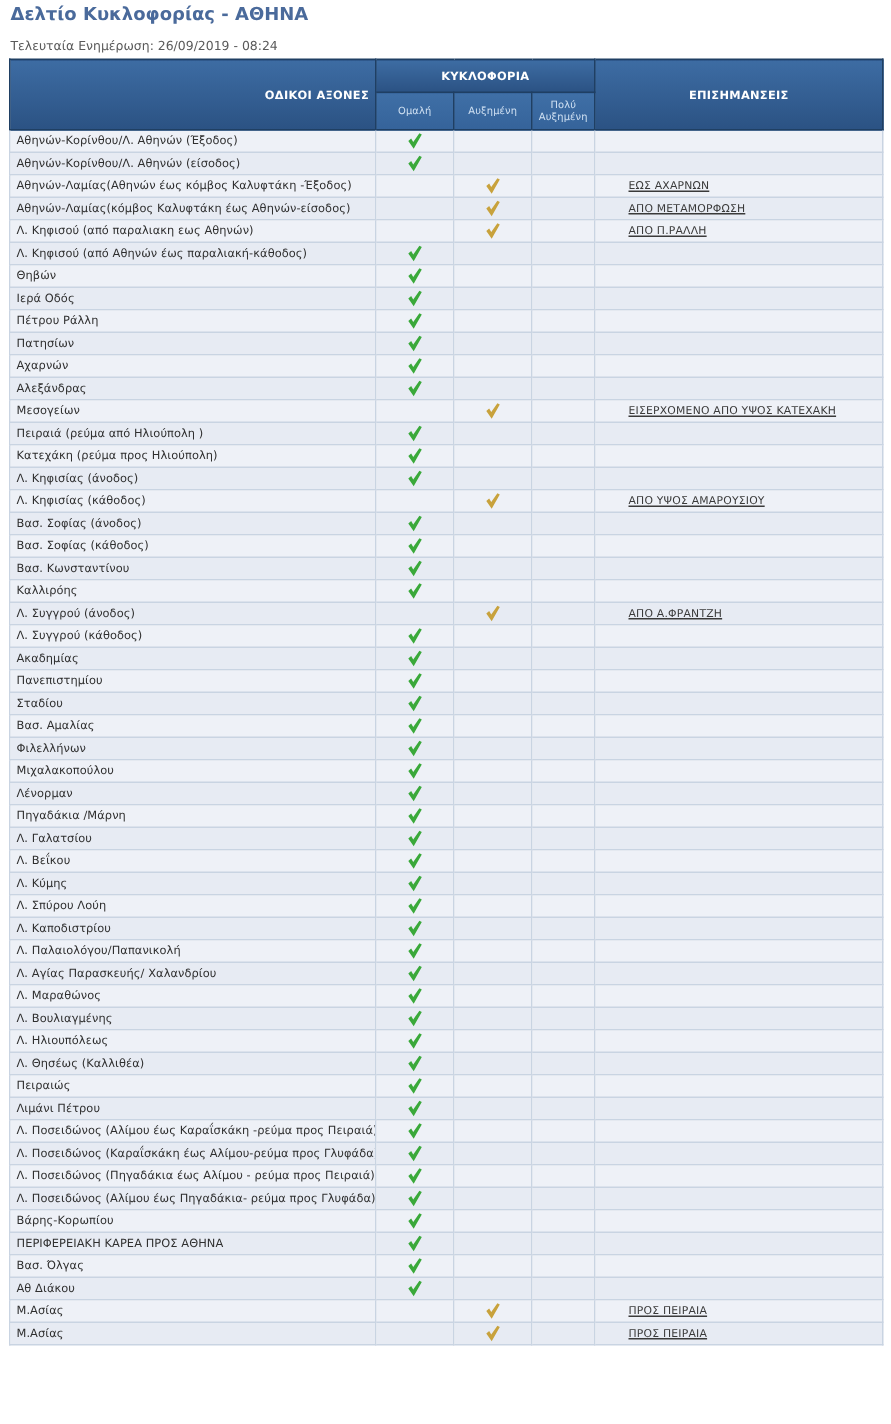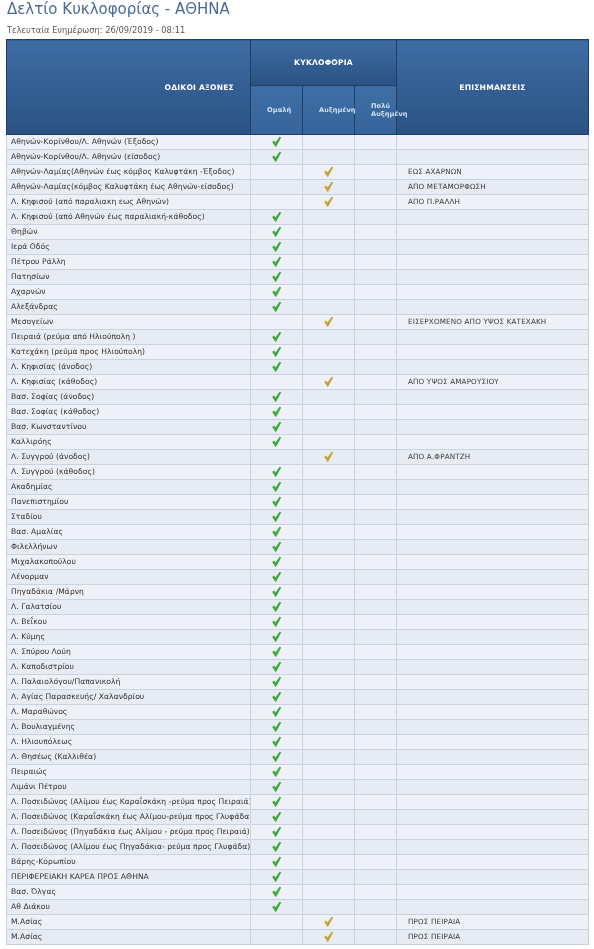--- a/index.html
+++ b/index.html
@@ -22,22 +22,22 @@
   .page-title {
     font-size: 15.5px;
     font-weight: bold;
     color: #2b4a7d;
     letter-spacing: 0.1px;
     margin: 6px 0 0 0;
     line-height: 18px;
     white-space: nowrap;
   }
   .page-subtitle {
-    font-size: 15px;
-    font-weight: normal;
+    font-size: 12px;
+    font-weight: bold;
     color: #4a6a9b;
     margin: 3px 0 0 1px;
     line-height: 12px;
   }
   .updated {
     font-size: 8.3px;
     color: #5a5a5a;
     margin: 10px 0 3px 1px;
     line-height: 11px;
   }
@@ -51,38 +51,38 @@
 
   
   thead th {
     background: linear-gradient(#3d6ca3, #2b5283);
     background-color: #315f91;
     color: #ffffff;
     font-size: 7.6px;
     font-weight: bold;
     text-align: center;
     border: 1px solid #1f3f63;
-    padding: 16px;
+    padding: 4px;
     letter-spacing: 0.2px;
   }
   th.th-axes {
     height: 28px;
     width: 244px;
     text-align: right;
   }
   th.th-traffic-group {
     height: 13px;
   }
   th.th-notes {
     height: 28px;
     text-align: center;
   }
   th.sub {
     height: 15px;
-    font-weight: bold;
+    font-weight: normal;
     font-size: 6.6px;
     color: #cfe0f2;
     background: linear-gradient(#3f6fa6, #35639a);
     background-color: #3a6aa0;
     letter-spacing: 0.1px;
   }
   col.c-axes  { width: 244px; }
   col.c-sm1   { width: 52px; }
   col.c-sm2   { width: 52px; }
   col.c-sm3   { width: 42px; }
@@ -107,42 +107,43 @@
     letter-spacing: 0.05px;
     margin-left: 40px;
   }
   td.status {
     text-align: center;
     padding: 0;
   }
   td.note {
     font-size: 7.2px;
     color: #3a3a3a;
-    padding-left: 11px;
+    padding-left: 22px;
     letter-spacing: 0.15px;
+    text-decoration: underline;
   }
 
   
   .check {
     display: inline-block;
     width: 11px;
     height: 12px;
     vertical-align: middle;
     position: relative;
     top: 0px;
   }
   .check svg { display: block; }
 </style>
 </head>
 <body>
 
 <div id="page">
 
   <div class="page-subtitle">Δελτίο Κυκλοφορίας - ΑΘΗΝΑ</div>
-  <div class="updated">Τελευταία Ενημέρωση: 26/09/2019 - 08:11</div>
+  <div class="updated">Τελευταία Ενημέρωση: 26/09/2019 - 08:24</div>
 
   <table class="traffic">
     <colgroup>
       <col class="c-axes">
       <col class="c-sm1">
       <col class="c-sm2">
       <col class="c-sm3">
       <col class="c-notes">
     </colgroup>
     <thead>

